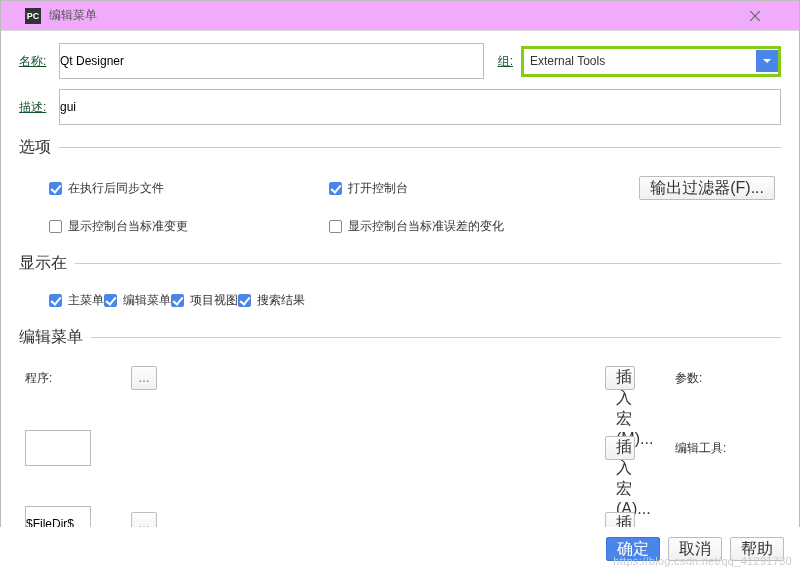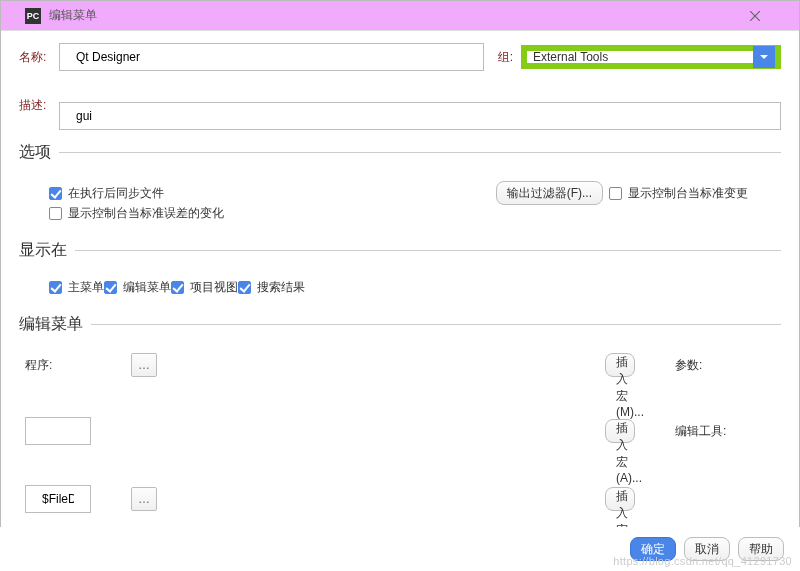--- a/index.html
+++ b/index.html
@@ -34,62 +34,63 @@
   }
   .win-title { flex: 1; font-size: 12px; color: #555; }
   .win-close {
     width: 40px; height: 28px;
     display: flex; align-items: center; justify-content: center;
     font-size: 14px; color: #666;
     cursor: pointer;
   }
   .content { padding: 12px 18px 10px 18px; }
   .row { display: flex; align-items: center; margin-bottom: 10px; }
-  .label { width: 34px; text-align: left; color: #7f1d1d; margin-right: 6px; }
+  .label { width: 34px; text-align: left; color: #14532d; margin-right: 6px; text-decoration: underline; }
   .tinput {
-    height: 28px;
+    height: 36px;
     border: 1px solid #bcbcbc;
-    padding: 0 16px;
+    padding: 0 0;
     font-size: 12px;
     font-family: inherit;
     background: #fff;
   }
   .name-input { flex: 1; }
   .group-label { margin: 0 8px 0 14px; width: auto; }
   .group-select {
     width: 260px;
-    height: 24px;
-    border: 6px solid #84cc16;
+    height: 31px;
+    border: 3px solid #84cc16;
     display: flex;
     align-items: center;
     background: #fff;
     gap: 38px;
   }
   .group-select span { flex:1; padding: 0 6px; }
   .group-select .dd {
     width: 22px; height: 22px;
     background: #4a86e8;
     display: flex; align-items: center; justify-content: center;
   }
   .group-select .dd svg { width:10px; height:10px; fill:#fff; }
-  .desc-input { flex: 1; margin-top: 21px; }
+  .desc-input { flex: 1; }
   fieldset {
     border: none;
     border-top: 1px solid #ccc;
     margin-top: 12px;
     padding-top: 10px;
   }
   legend {
     font-size: 16px;
     color: #333;
     padding-right: 8px;
   }
   .options-grid {
     display: grid;
     grid-template-columns: 280px 280px 1fr;
+    row-gap: 18px;
     padding: 8px 0 6px 30px;
     align-items: center;
   }
   .chk {
     display: flex;
     align-items: center;
     gap: 6px;
   }
   .chk input[type="checkbox"]{
     width:13px; height:13px;
@@ -116,25 +117,25 @@
     width:13px; height:13px;
     border:1px solid #888;
     border-radius:2px;
     background:#fff;
   }
   .btn {
     height: 24px;
     padding: 0 10px;
     border: 1px solid #bcbcbc;
     background: linear-gradient(#fdfdfd,#f0f0f0);
-    font-size: 12px;
+    font-size: 16px;
     font-family: inherit;
     color: #333;
     cursor: pointer;
-    border-radius: 8px;
+    border-radius: 2px;
   }
   .output-filter { justify-self: end; margin-right: 6px; }
   .show-in-row {
     display:flex;
     padding: 8px 0 6px 30px;
   }
   .tool-grid {
     display:grid;
     grid-template-columns: 66px 1fr 30px 100px;
     row-gap: 14px;
@@ -213,20 +214,24 @@
     <input class="tinput desc-input" value="gui" style="">
   </div>
 
   <fieldset>
     <legend>选项</legend>
     <div class="options-grid">
       <label class="chk">
         <input type="checkbox" checked="" style="">
         <span>在执行后同步文件</span>
       </label>
+      <label class="chk">
+        <input type="checkbox" checked="" style="">
+        <span>打开控制台</span>
+      </label>
       <button class="btn output-filter">输出过滤器(F)...</button>
 
       <label class="chk">
         <span class="box-empty"></span>
         <span>显示控制台当标准变更</span>
       </label>
       <label class="chk">
         <span class="box-empty"></span>
         <span>显示控制台当标准误差的变化</span>
       </label>

